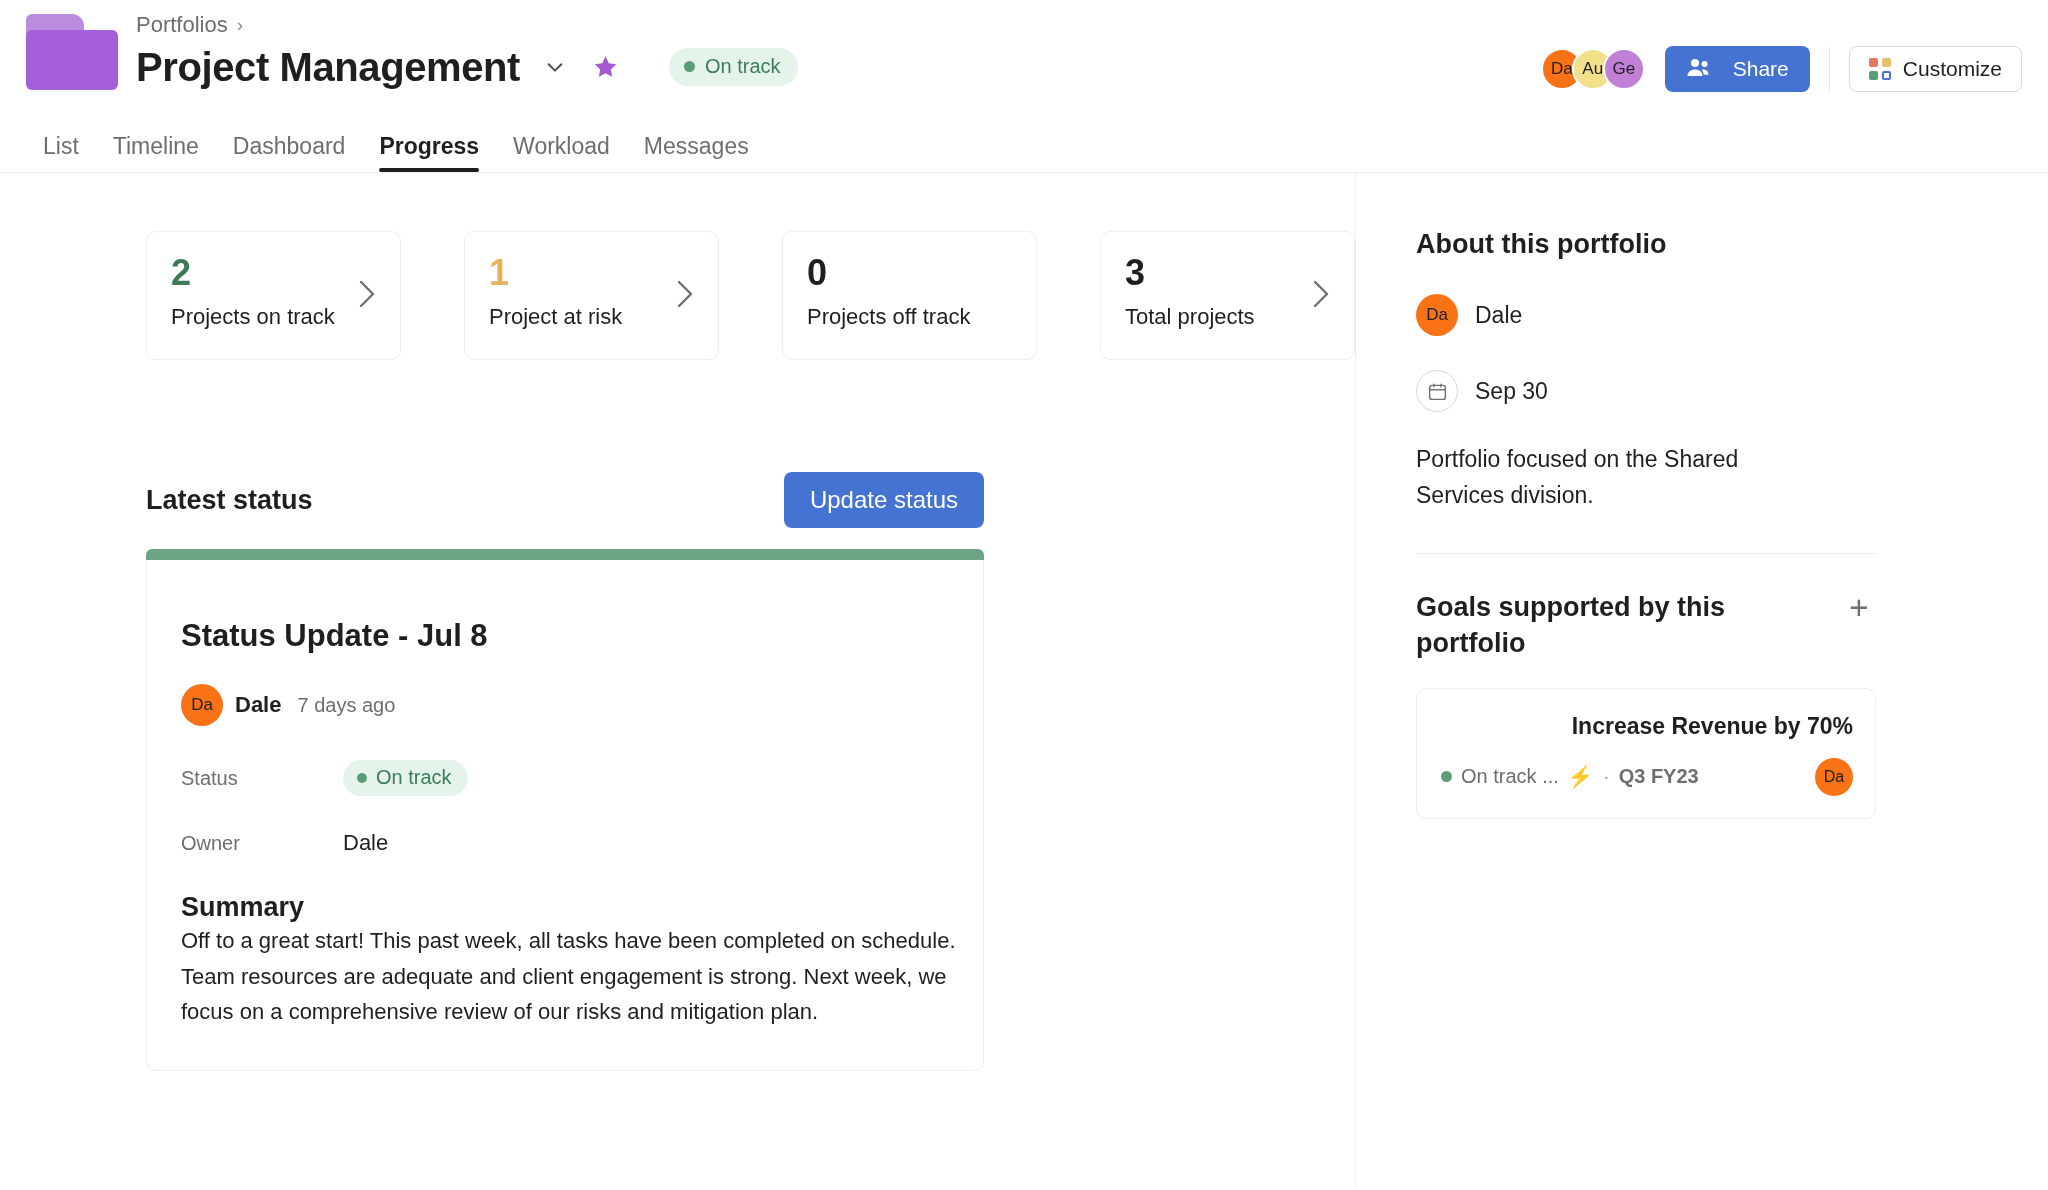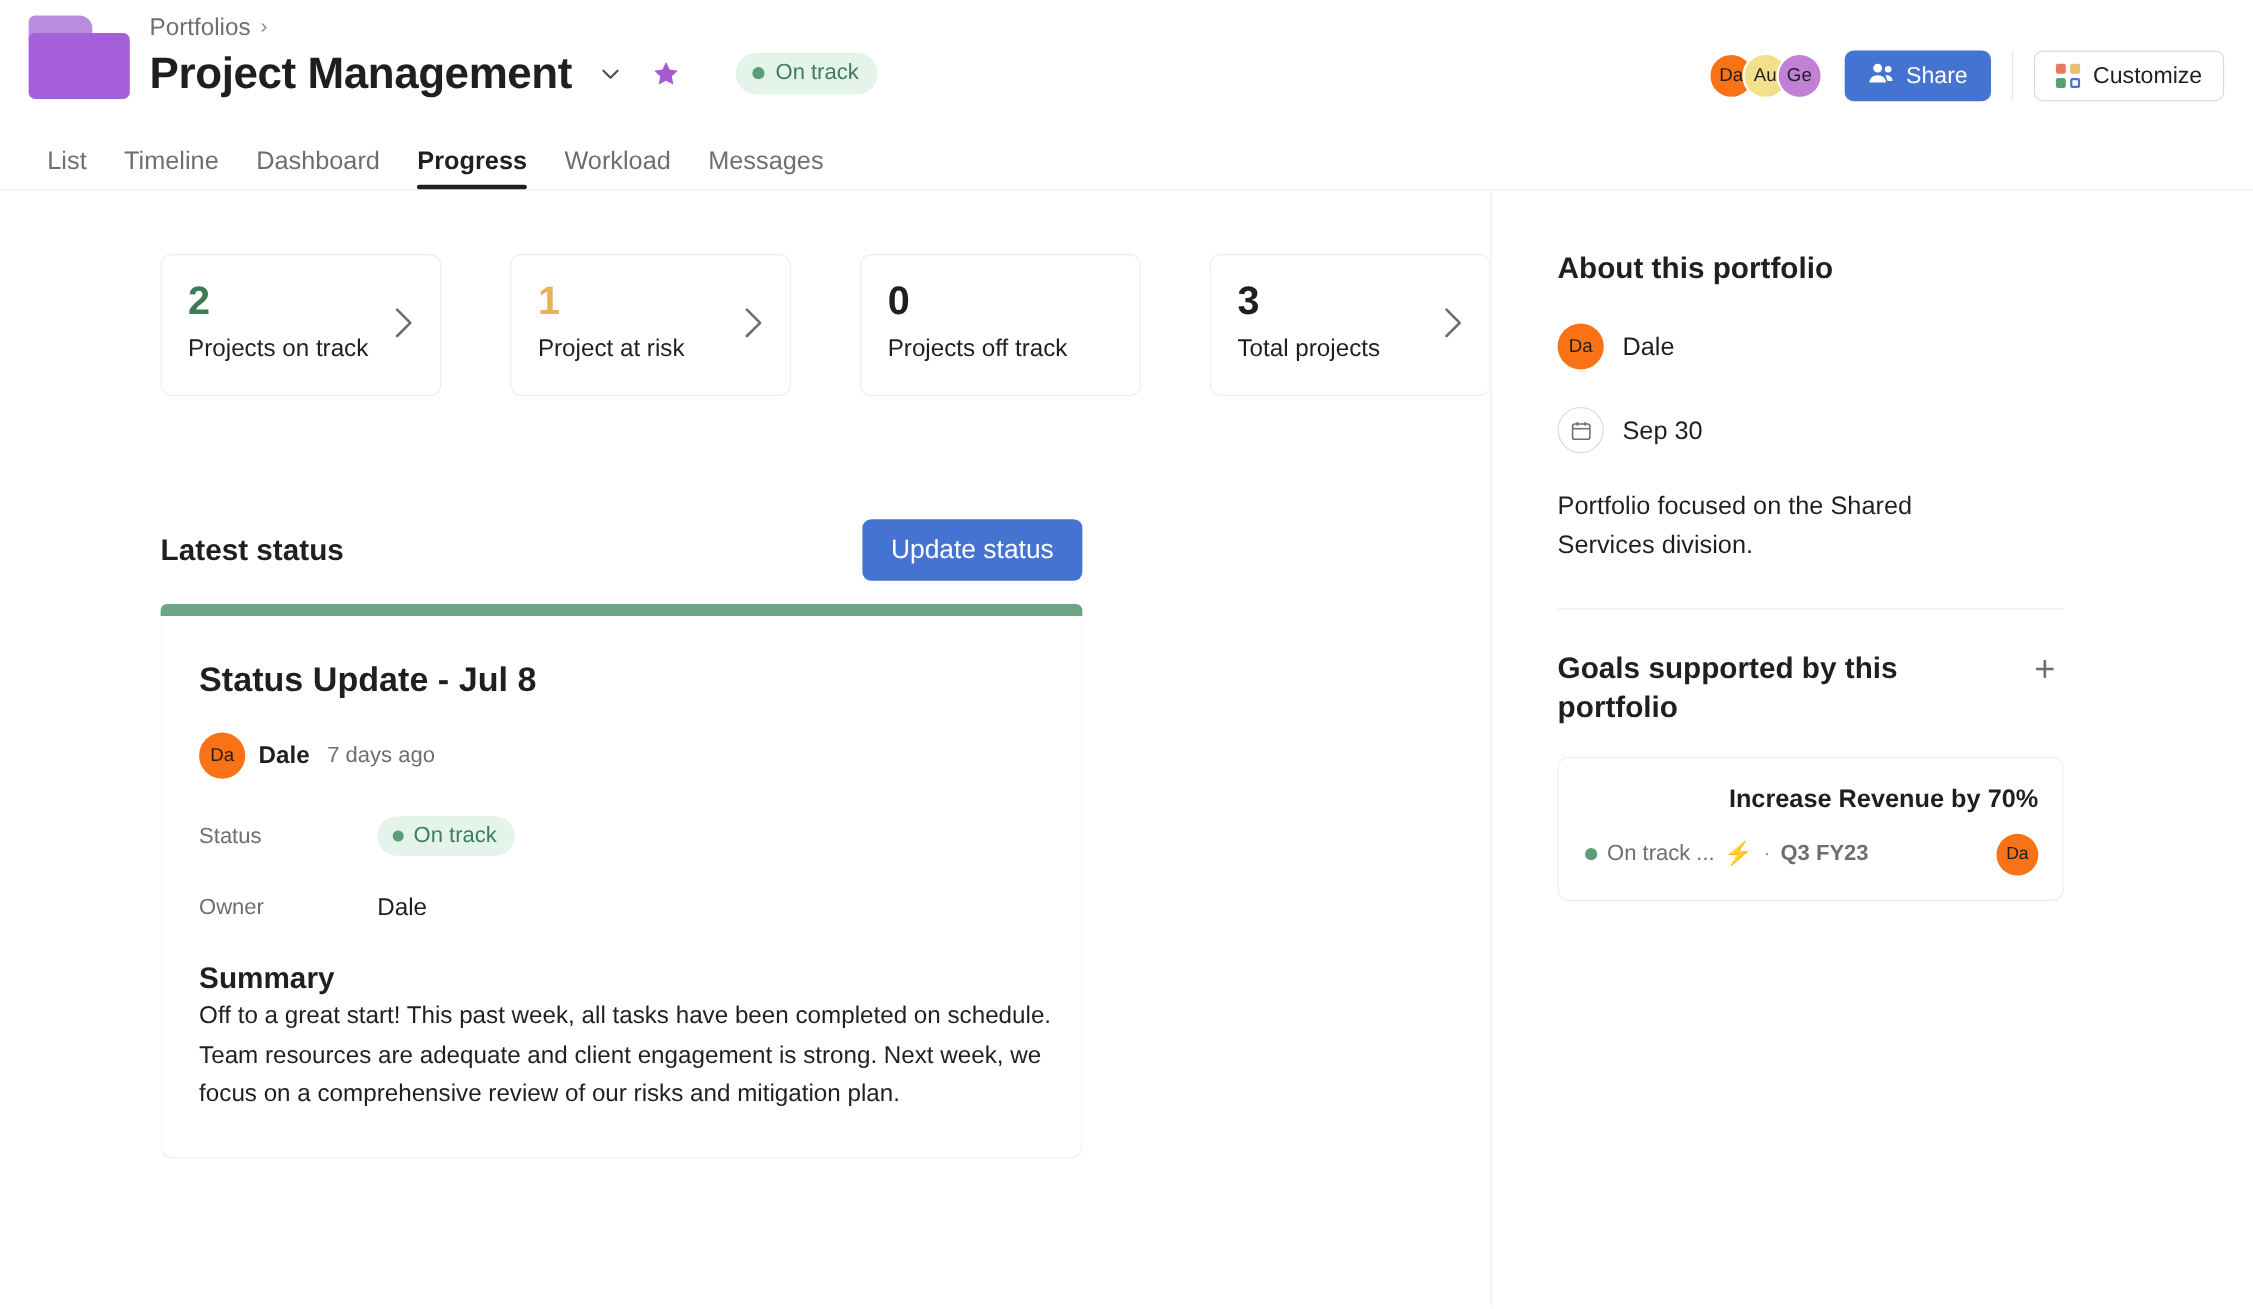--- a/index.html
+++ b/index.html
@@ -90,21 +90,21 @@
     display: flex; align-items: center; justify-content: center;
     font-size: 17px; color: #1e1f21;
     border: 2px solid #ffffff;
   }
   .avatars .avatar + .avatar { margin-left: -11px; }
   .av-da { background: #f97316; }
   .av-au { background: #f3e08a; }
   .av-ge { background: #c17fd6; }
 
   .share-btn {
-    display: inline-flex; align-items: center; gap: 11px;
+    display: inline-flex; align-items: center; gap: 23px;
     background: #4573d2; color: #fff;
     border-radius: 8px;
     height: 46px; padding: 0 21px;
     font-size: 21px;
   }
   .share-btn svg { width: 24px; height: 20px; fill: #fff; }
 
   .hdr-divider {
     width: 1px; height: 44px; background: #e4e4e6;
     margin: 0 19px;
@@ -195,21 +195,21 @@
     border-radius: 0 0 10px 10px;
     background: #fff;
     position: relative;
     padding: 0 0 0 34px;
   }
   .status-card::before {
     content: ""; display: block;
     position: absolute; left: -1px; right: -1px; top: -11px;
     height: 11px; background: #6ba583; border-radius: 6px 6px 0 0;
   }
-  .su-title { font-size: 31px; font-weight: 700; padding-top: 40px; }
+  .su-title { font-size: 31px; font-weight: 700; padding-top: 58px; }
   .su-author { display: flex; align-items: center; gap: 12px; margin-top: 30px; }
   .su-author .avatar { width: 42px; height: 42px; font-size: 17px; border: none; }
   .su-name { font-size: 22px; font-weight: 700; }
   .su-time { font-size: 20px; color: #6d6e6f; margin-left: 4px; }
 
   .meta-row { display: flex; align-items: center; margin-top: 34px; }
   .meta-label { width: 162px; font-size: 20px; color: #6d6e6f; }
   .meta-value { font-size: 22px; color: #1e1f21; }
   .pill-sm {
     display: inline-flex; align-items: center; gap: 9px;

